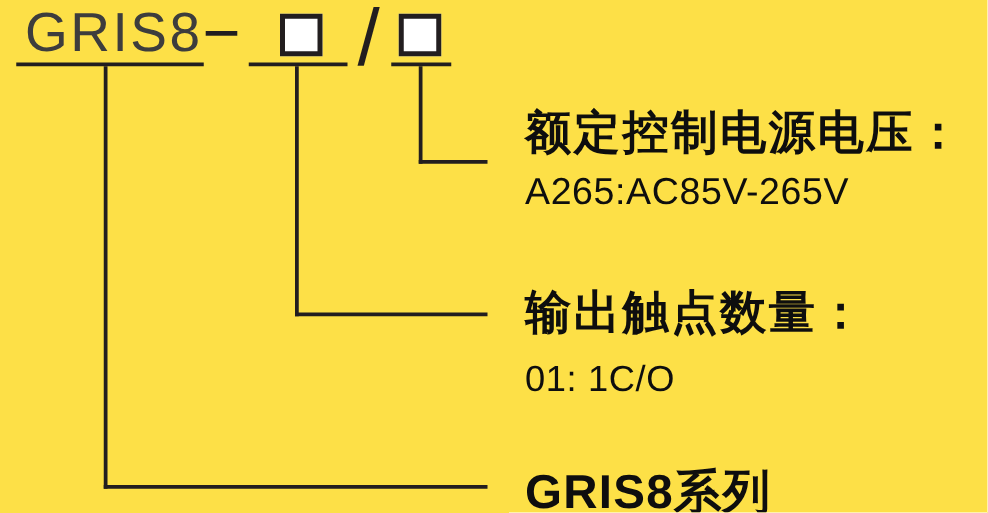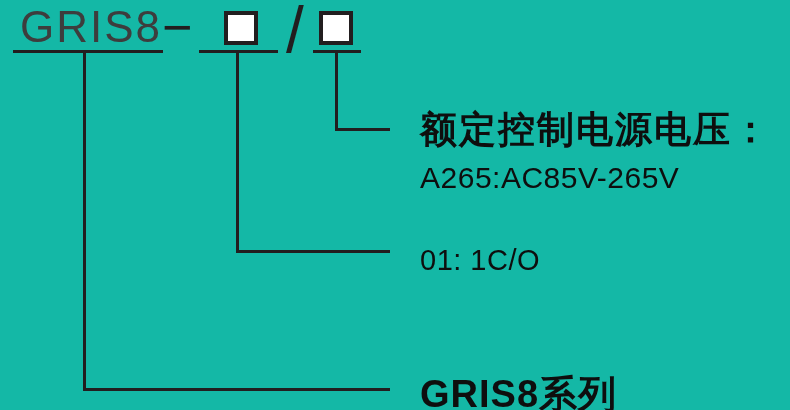--- a/index.html
+++ b/index.html
@@ -4,21 +4,21 @@
 <style>
   html, body {
     margin: 0;
     padding: 0;
     background: #ffffff;
   }
   .stage {
     position: relative;
     width: 790px;
     height: 410px;
-    background: #14b8a6;
+    background: #fde047;
     overflow: hidden;
     font-family: "Liberation Sans", "DejaVu Sans", sans-serif;
   }
   .abs { position: absolute; }
 
   
   .series-code {
     left: 20px; top: 5px;
     font-size: 44px;
     font-weight: 400;
@@ -75,21 +75,21 @@
     font-weight: 700;
     letter-spacing: 2px;
     line-height: 44px;
   }
   .legend-detail {
     font-size: 29px;
     font-weight: 400;
     letter-spacing: 0.5px;
     line-height: 32px;
   }
-  .blk-voltage  { top: 108px; }
+  .blk-voltage  { top: 84px; }
   .blk-voltage .legend-detail { margin-top: 10px; font-size: 30px; }
   .blk-contacts { top: 228px; }
   .blk-contacts .legend-detail { margin-top: 16px; }
   .blk-series   { top: 356px; margin-top: 16px; }
   .blk-series .legend-title { font-size: 38px; letter-spacing: 1px; }
 </style>
 </head>
 <body>
 
 <div class="stage" style="--line-color: #221e1f; --text-color: #0e0e0e; --series-color: #3d3d3d;">
@@ -110,20 +110,21 @@
   <div class="abs line h2"></div>
   <div class="abs line v3"></div>
   <div class="abs line h3"></div>
 
   <div class="abs legend-block blk-voltage">
     <div class="legend-title">额定控制电源电压：</div>
     <div class="legend-detail">A265:AC85V-265V</div>
   </div>
 
   <div class="abs legend-block blk-contacts">
+    <div class="legend-title">输出触点数量：</div>
     <div class="legend-detail">01: 1C/O</div>
   </div>
 
   <div class="abs legend-block blk-series">
     <div class="legend-title">GRIS8系列</div>
   </div>
 
 </div>
 
 </body></html>

